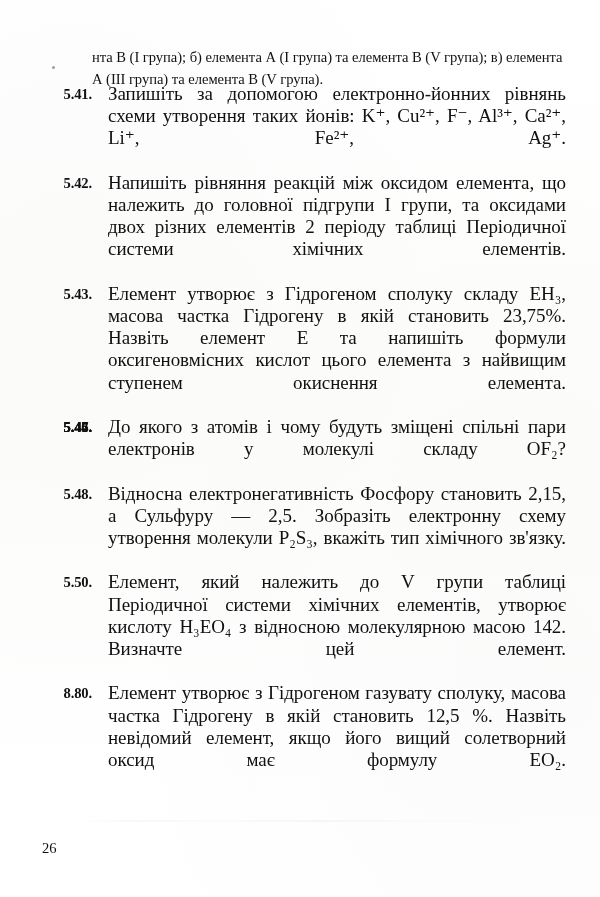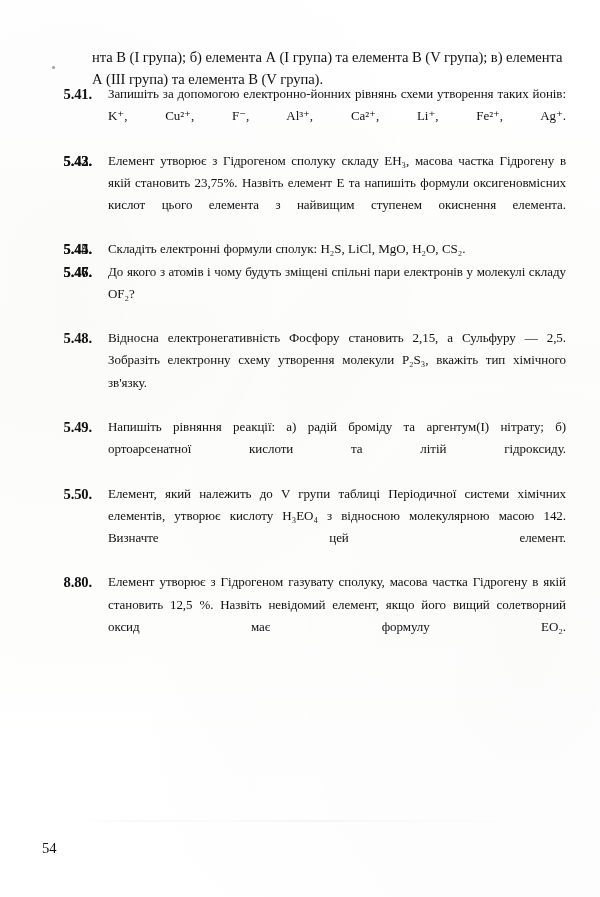--- a/index.html
+++ b/index.html
@@ -84,21 +84,21 @@
     width: 36px;
     text-align: right;
     font-weight: bold;
     font-size: 14.6px;
     line-height: 22.2px;
     letter-spacing: -0.15px;
   }
 
   .ex-body {
     display: block;
-    font-size: 13px;
+    font-size: 19px;
     line-height: 22.2px;
     text-align: justify;
     text-justify: inter-word;
     letter-spacing: -0.05px;
     word-spacing: 0.2px;
     hyphens: none;
   }
   .ex-body:after {
     content: "";
     display: inline-block;
@@ -160,62 +160,58 @@
 
     <div class="ex-list">
 
       <div class="ex">
         <span class="ex-num">5.41.</span>
         <span class="ex-body">Запишіть за допомогою електронно-йонних рівнянь схеми утворення таких йонів: K⁺, Cu²⁺, F⁻, Al³⁺, Ca²⁺, Li⁺, Fe²⁺, Ag⁺.</span>
       </div>
 
       <div class="ex">
         <span class="ex-num">5.42.</span>
+        <span class="ex-body">Напишіть рівняння реакцій між оксидом елемента, що належить до головної підгрупи I групи, та оксидами двох різних елементів 2 періоду таблиці Періодичної системи хімічних елементів.</span>
       </div>
 
       <div class="ex">
         <span class="ex-num">5.43.</span>
         <span class="ex-body">Елемент утворює з Гідрогеном сполуку складу ЕН₃, масова частка Гідрогену в якій становить 23,75%. Назвіть елемент Е та напишіть формули оксигеновмісних кислот цього елемента з найвищим ступенем окиснення елемента.</span>
       </div>
 
       <div class="ex">
         <span class="ex-num">5.44.</span>
       </div>
 
       <div class="ex">
         <span class="ex-num">5.45.</span>
-        <span class="ex-body last-full">Складіть електронні формули сполук: H₂S, LiCl, MgO, H₂O, CS₂.</span>
       </div>
 
       <div class="ex">
         <span class="ex-num">5.46.</span>
       </div>
 
       <div class="ex">
         <span class="ex-num">5.47.</span>
         <span class="ex-body">До якого з атомів і чому будуть зміщені спільні пари електронів у молекулі складу OF₂?</span>
       </div>
 
       <div class="ex">
         <span class="ex-num">5.48.</span>
         <span class="ex-body">Відносна електронегативність Фосфору становить 2,15, а Сульфуру — 2,5. Зобразіть електронну схему утворення молекули P₂S₃, вкажіть тип хімічного зв'язку.</span>
       </div>
 
-      <div class="ex">
-        <span class="ex-num">5.49.</span>
-        <span class="ex-body">Напишіть рівняння реакції: а) радій броміду та аргентум(I) нітрату; б) ортоарсенатної кислоти та літій гідроксиду.</span>
-      </div>
 
       <div class="ex">
         <span class="ex-num">5.50.</span>
         <span class="ex-body">Елемент, який належить до V групи таблиці Періодичної системи хімічних елементів, утворює кислоту H₃EO₄ з відносною молекулярною масою 142. Визначте цей елемент.</span>
       </div>
 
       <div class="ex">
         <span class="ex-num">8.80.</span>
         <span class="ex-body">Елемент утворює з Гідрогеном газувату сполуку, масова частка Гідрогену в якій становить 12,5 %. Назвіть невідомий елемент, якщо його вищий солетворний оксид має формулу ЕО₂.</span>
       </div>
 
     </div>
 
-    <div class="folio">54</div>
+    <div class="folio">26</div>
   </div>
 </div>
 
 </body></html>

